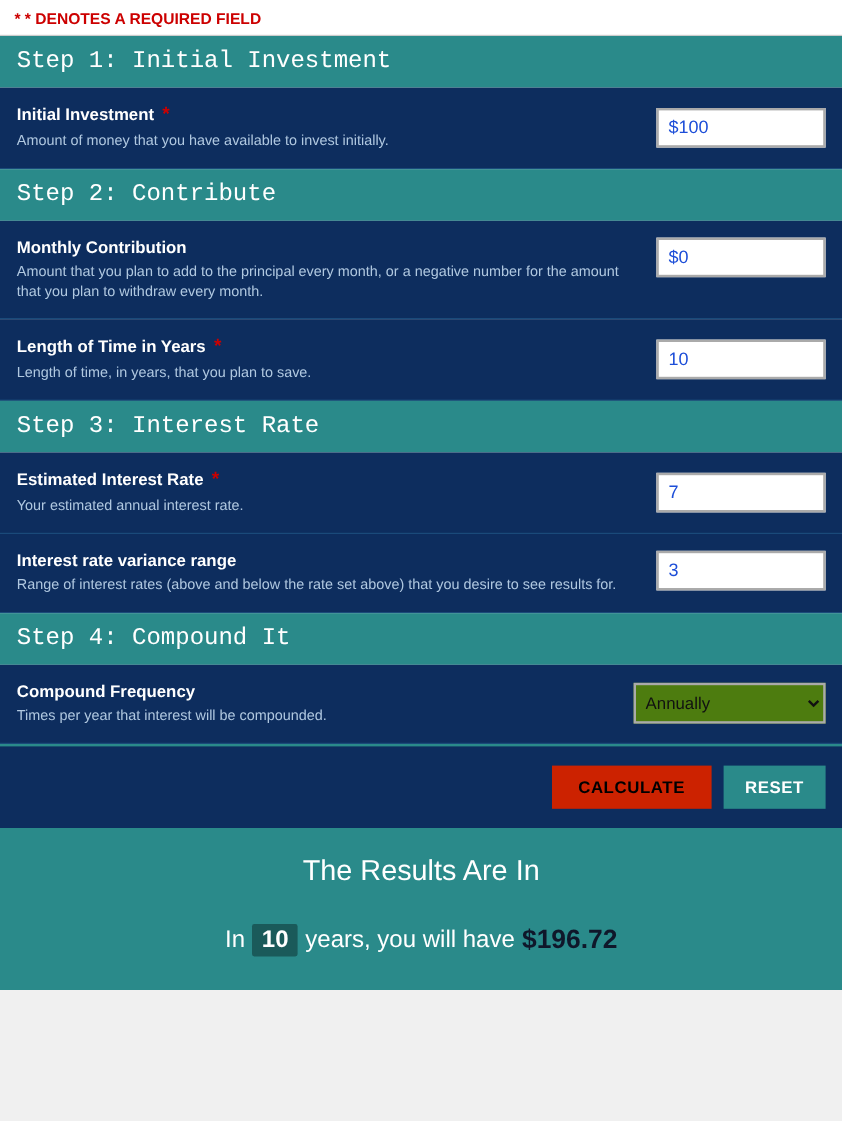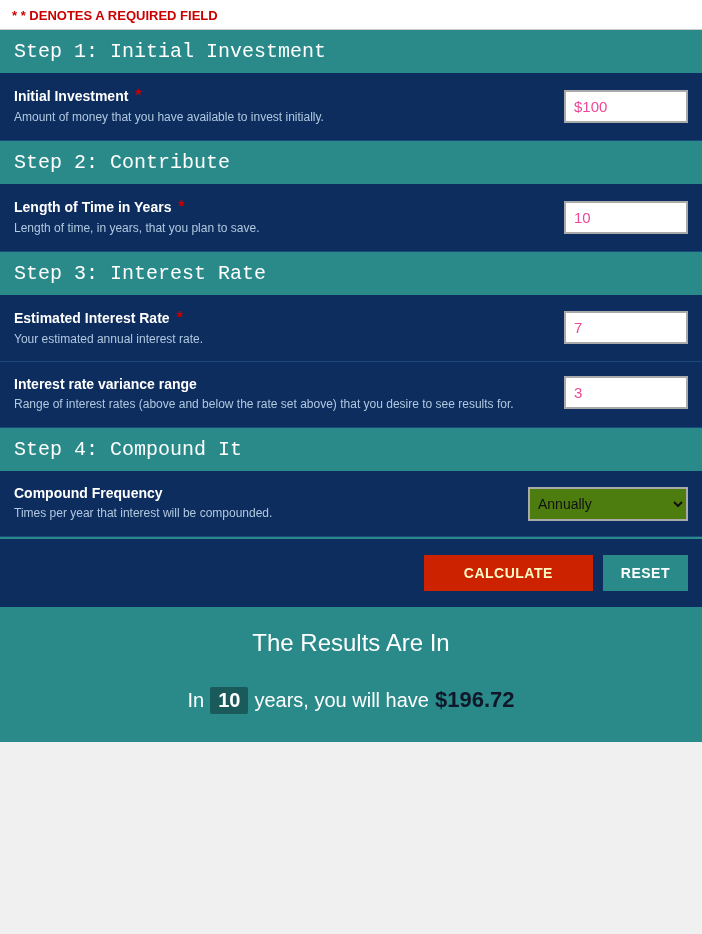--- a/index.html
+++ b/index.html
@@ -61,26 +61,26 @@
     }
     .field-desc {
       color: #b0c8e0;
       font-size: 12px;
       line-height: 1.4;
     }
     .field-input {
       flex-shrink: 0;
     }
     .field-input input[type="text"] {
-      width: 124px;
+      width: 141px;
       padding: 6px 8px;
       font-size: 15px;
       border: 2px solid #aaa;
       background: #fff;
-      color: #ec4899;
+      color: #1d4ed8;
       outline: none;
     }
     .field-input select {
       width: 160px;
       padding: 6px 4px;
       font-size: 14px;
       border: 2px solid #aaa;
       background: #4d7c0f;
       color: #111;
       outline: none;
@@ -89,25 +89,25 @@
     .buttons-row {
       background: #0d2d5e;
       padding: 16px 14px;
       display: flex;
       justify-content: flex-end;
       gap: 10px;
       border-top: 2px solid #2a8a8a;
     }
     .btn-calculate {
       background: #cc2200;
-      color: #fef9c3;
+      color: #000000;
       font-size: 14px;
       font-weight: bold;
       border: none;
-      padding: 10px 40px;
+      padding: 10px 22px;
       cursor: pointer;
       letter-spacing: 0.5px;
     }
     .btn-reset {
       background: #2a8a8a;
       color: #fff;
       font-size: 14px;
       font-weight: bold;
       border: none;
       padding: 10px 18px;
@@ -169,20 +169,31 @@
       </div>
       <div class="field-desc">Amount of money that you have available to invest initially.</div>
     </div>
     <div class="field-input">
       <input type="text" value="$100" style="">
     </div>
   </div>
 
   <div class="step-header">
     <span>Step 2: Contribute</span>
+  </div>
+  <div class="field-row tall">
+    <div class="field-label-block">
+      <div class="field-label">
+        <span>Monthly Contribution</span>
+      </div>
+      <div class="field-desc">Amount that you plan to add to the principal every month, or a negative number for the amount that you plan to withdraw every month.</div>
+    </div>
+    <div class="field-input">
+      <input type="text" value="$0" style="">
+    </div>
   </div>
   <div class="field-row">
     <div class="field-label-block">
       <div class="field-label">
         <span>Length of Time in Years</span>
         <span class="required-star">*</span>
       </div>
       <div class="field-desc">Length of time, in years, that you plan to save.</div>
     </div>
     <div class="field-input">

